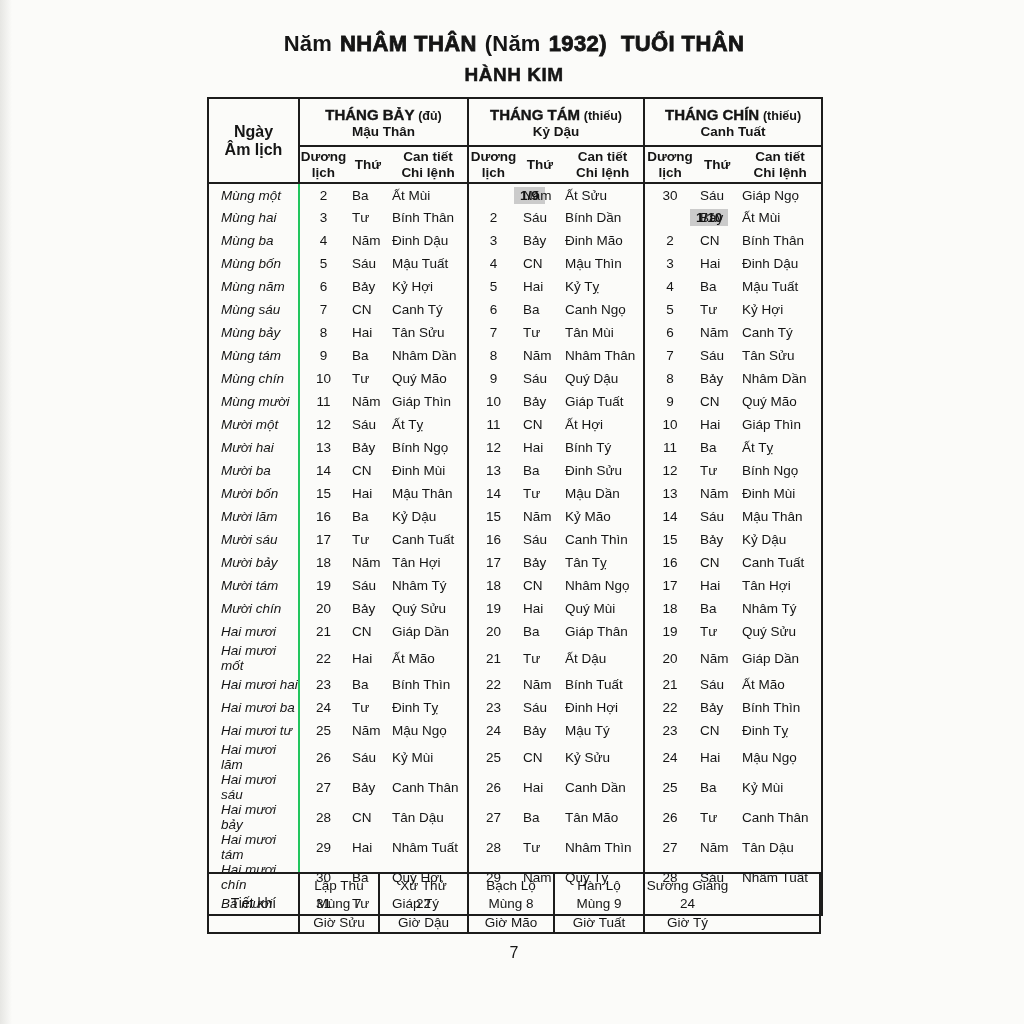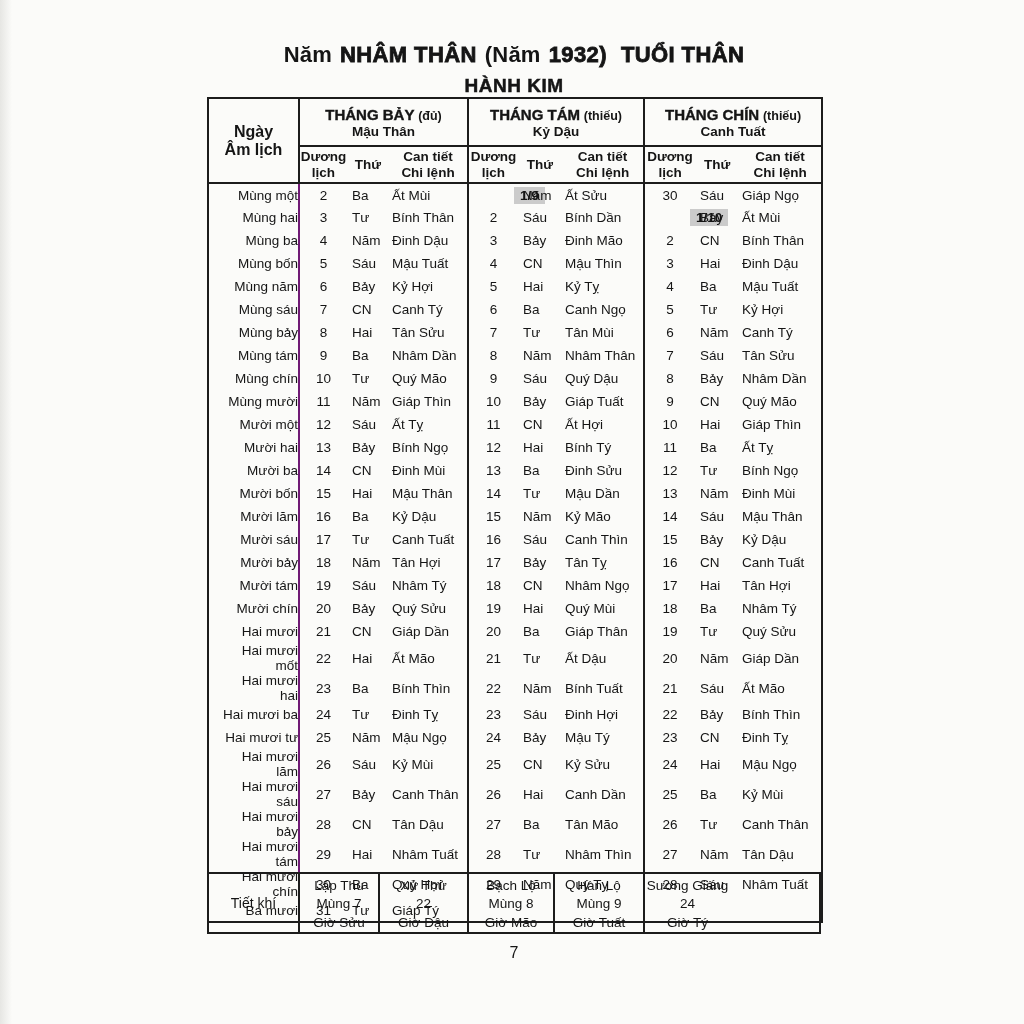--- a/index.html
+++ b/index.html
@@ -11,21 +11,21 @@
     color:#151515;
     overflow:hidden;
   }
   body::before{ 
     content:'';position:absolute;left:0;top:0;width:12px;height:100%;
     background:linear-gradient(90deg,#e6e6e3,rgba(255,255,255,0));
   }
   .sheet { position:absolute; left:207px; top:0; width:614px; }
 
   
-  .heading { position:absolute; top:42px; left:-60px; width:734px; text-align:center; white-space:nowrap; }
+  .heading { position:absolute; top:31px; left:-60px; width:734px; text-align:center; white-space:nowrap; }
   .t1 { font-size:22px; font-weight:bold; letter-spacing:.2px; }
   .t1 span { display:inline-block; }
   .heavy { -webkit-text-stroke:0.8px #151515; letter-spacing:.4px; }
   .t1 .sp { margin-right:8px; }
   .t1 .age { margin-left:14px; }
   .t2 { font-size:19px; font-weight:bold; margin-top:7px; -webkit-text-stroke:0.5px #151515; letter-spacing:.5px; }
 
   
   table.cal {
     position:absolute; top:97px; left:0; width:614px;
@@ -43,21 +43,21 @@
   .month-name { font-size:15px; font-weight:bold; -webkit-text-stroke:0.4px #151515; }
   .month-note { font-size:12.5px; font-weight:bold; }
   .month-canchi { font-size:13.5px; font-weight:bold; margin-top:1px; }
   th.sub {
     height:37px; border-bottom:2px solid #1c1c1c;
     font-weight:bold; font-size:13.5px; line-height:15.5px;
     white-space:pre-line; text-align:center;
   }
   th.sub.gb { border-right:2px solid #1c1c1c; }
   tbody tr { height:23px; }
-  td.lunar  { text-align:right; padding-left:12px; border-right:2px solid #701a75; }
+  td.lunar  { text-align:left; padding-left:12px; border-right:2px solid #22c55e;font-style:italic; }
   td.solar  { text-align:center; }
   td.weekday{ text-align:left; padding-left:5px; }
   td.canchi { text-align:left; padding-left:3px; }
   tbody td:nth-child(4), tbody td:nth-child(7) { border-right:2px solid #1c1c1c; }
   .hl { display:inline-block; background:#cbcbcb; font-weight:bold; padding:1px 6px;margin-left:45px; }
 
   
   .tk {
     position:absolute; top:872px; left:0; width:614px; height:62px;
     border:2px solid #1c1c1c;

